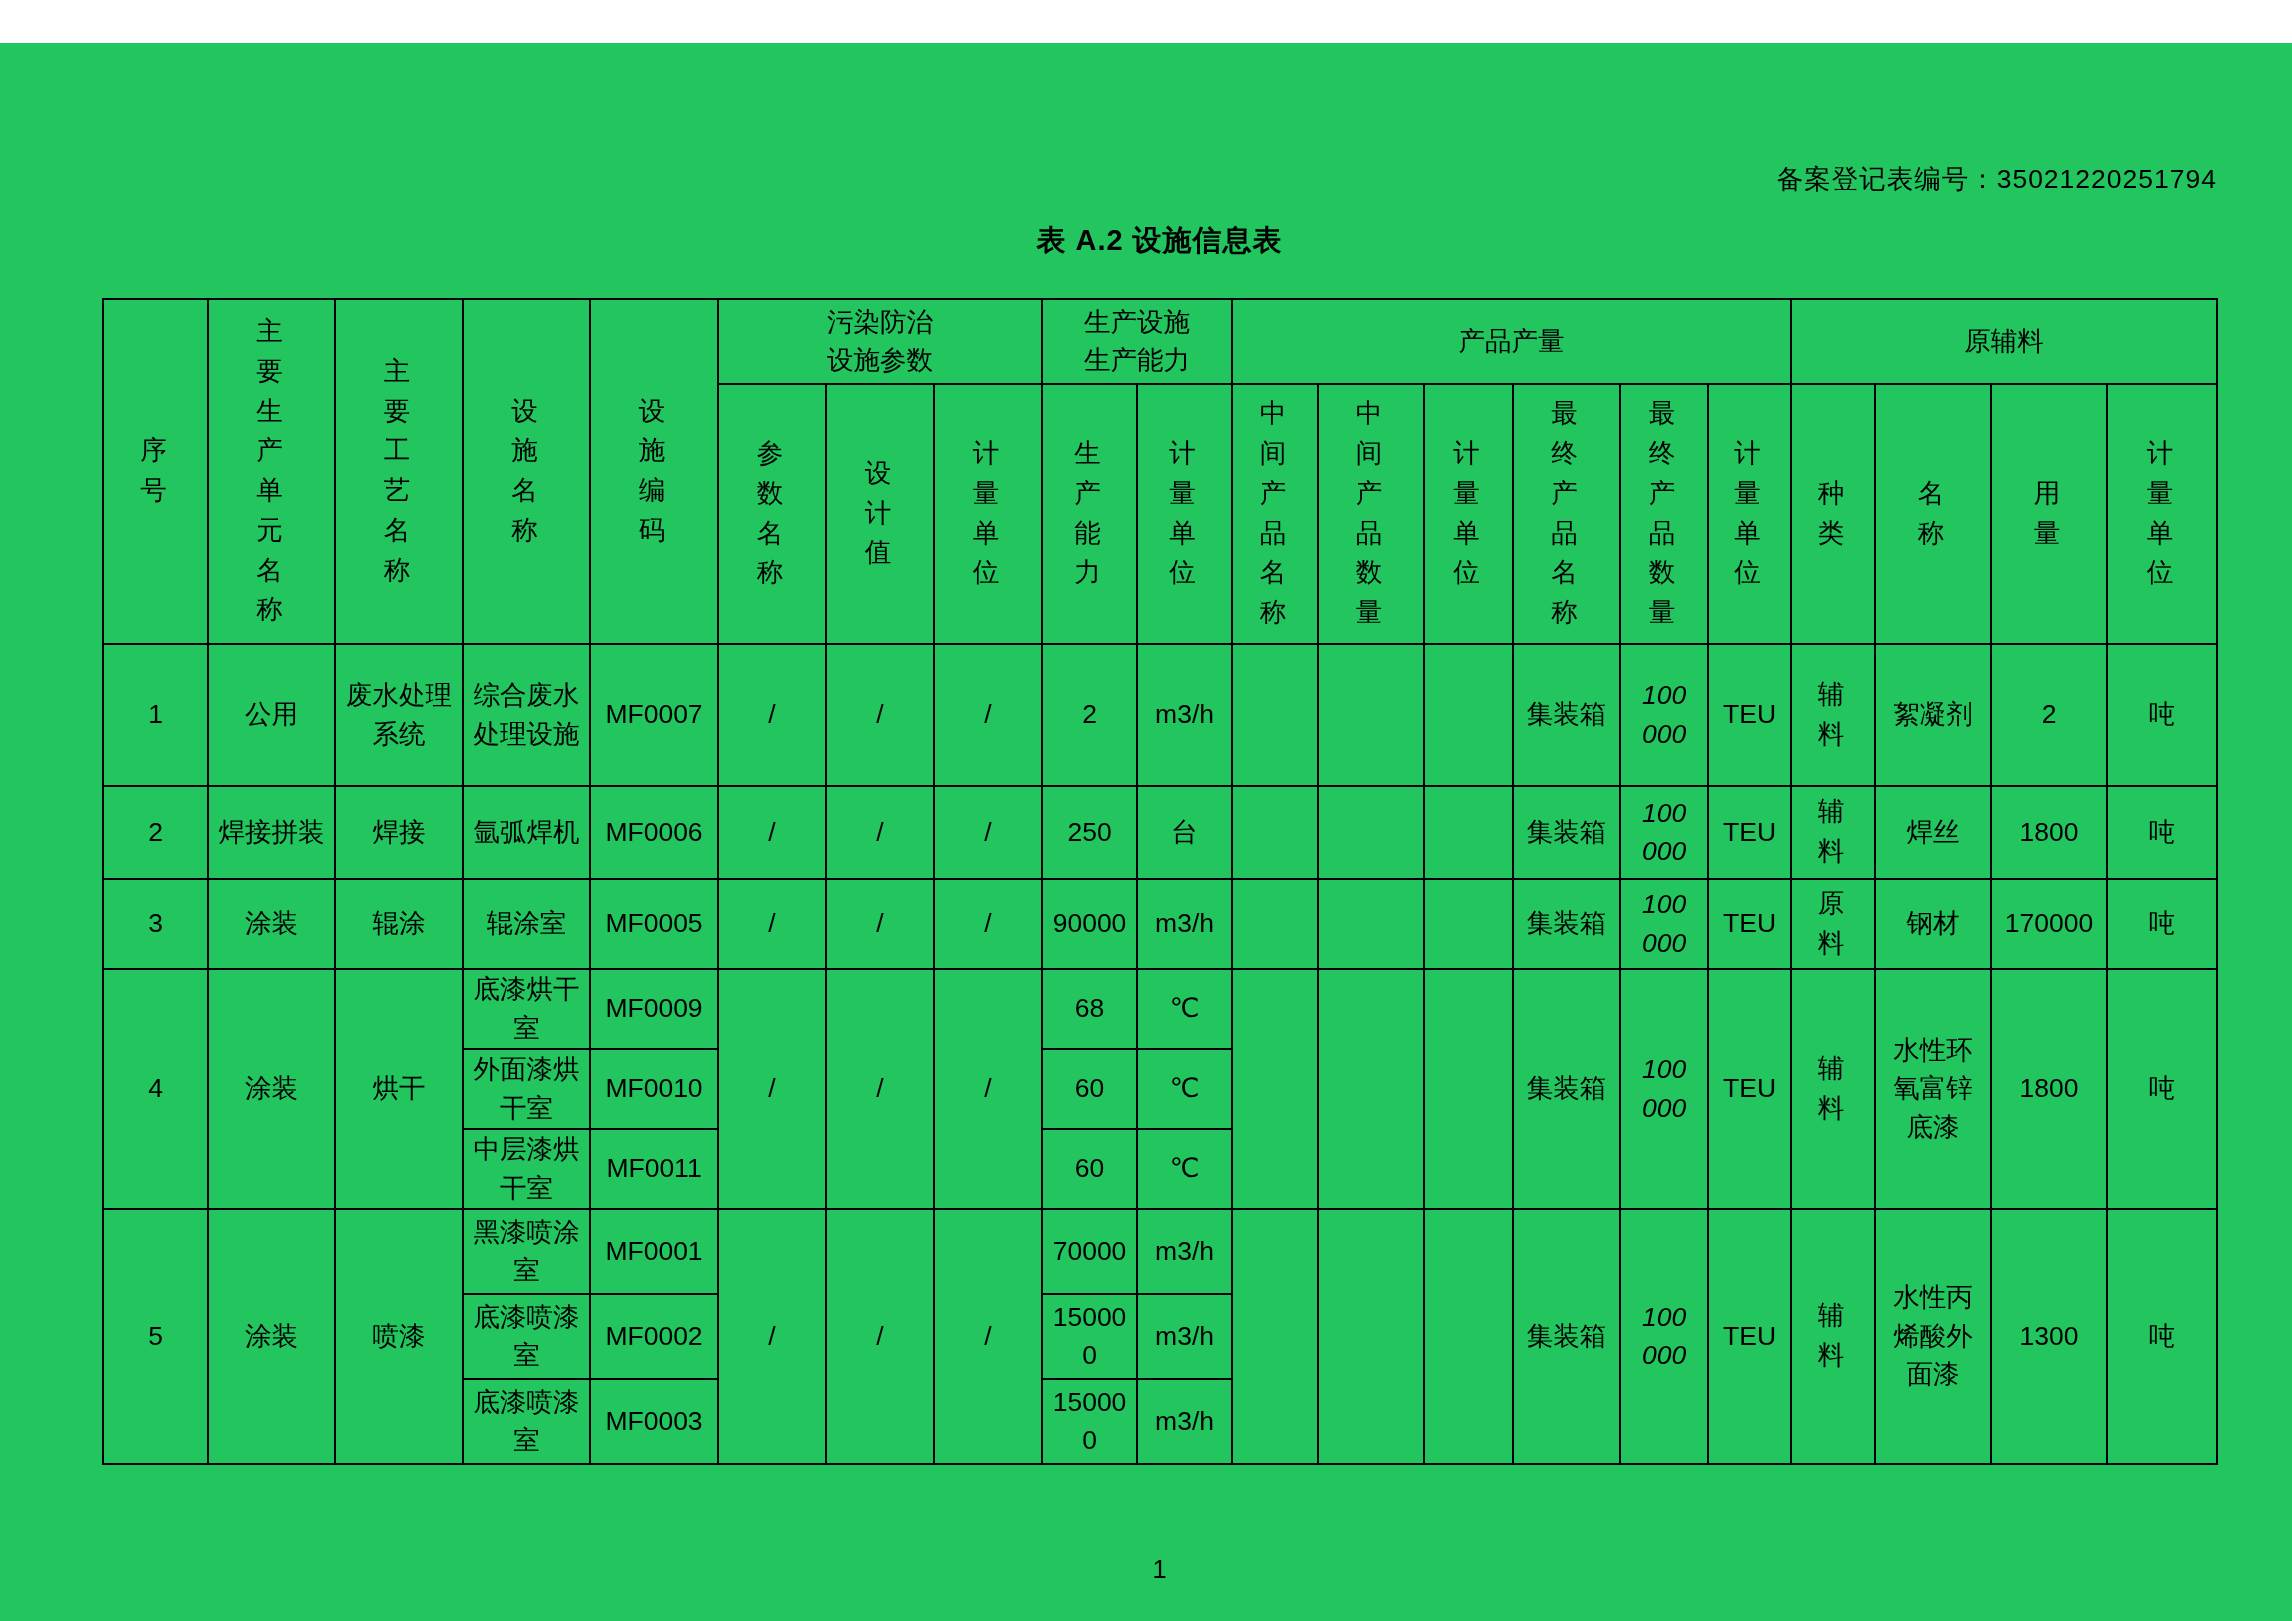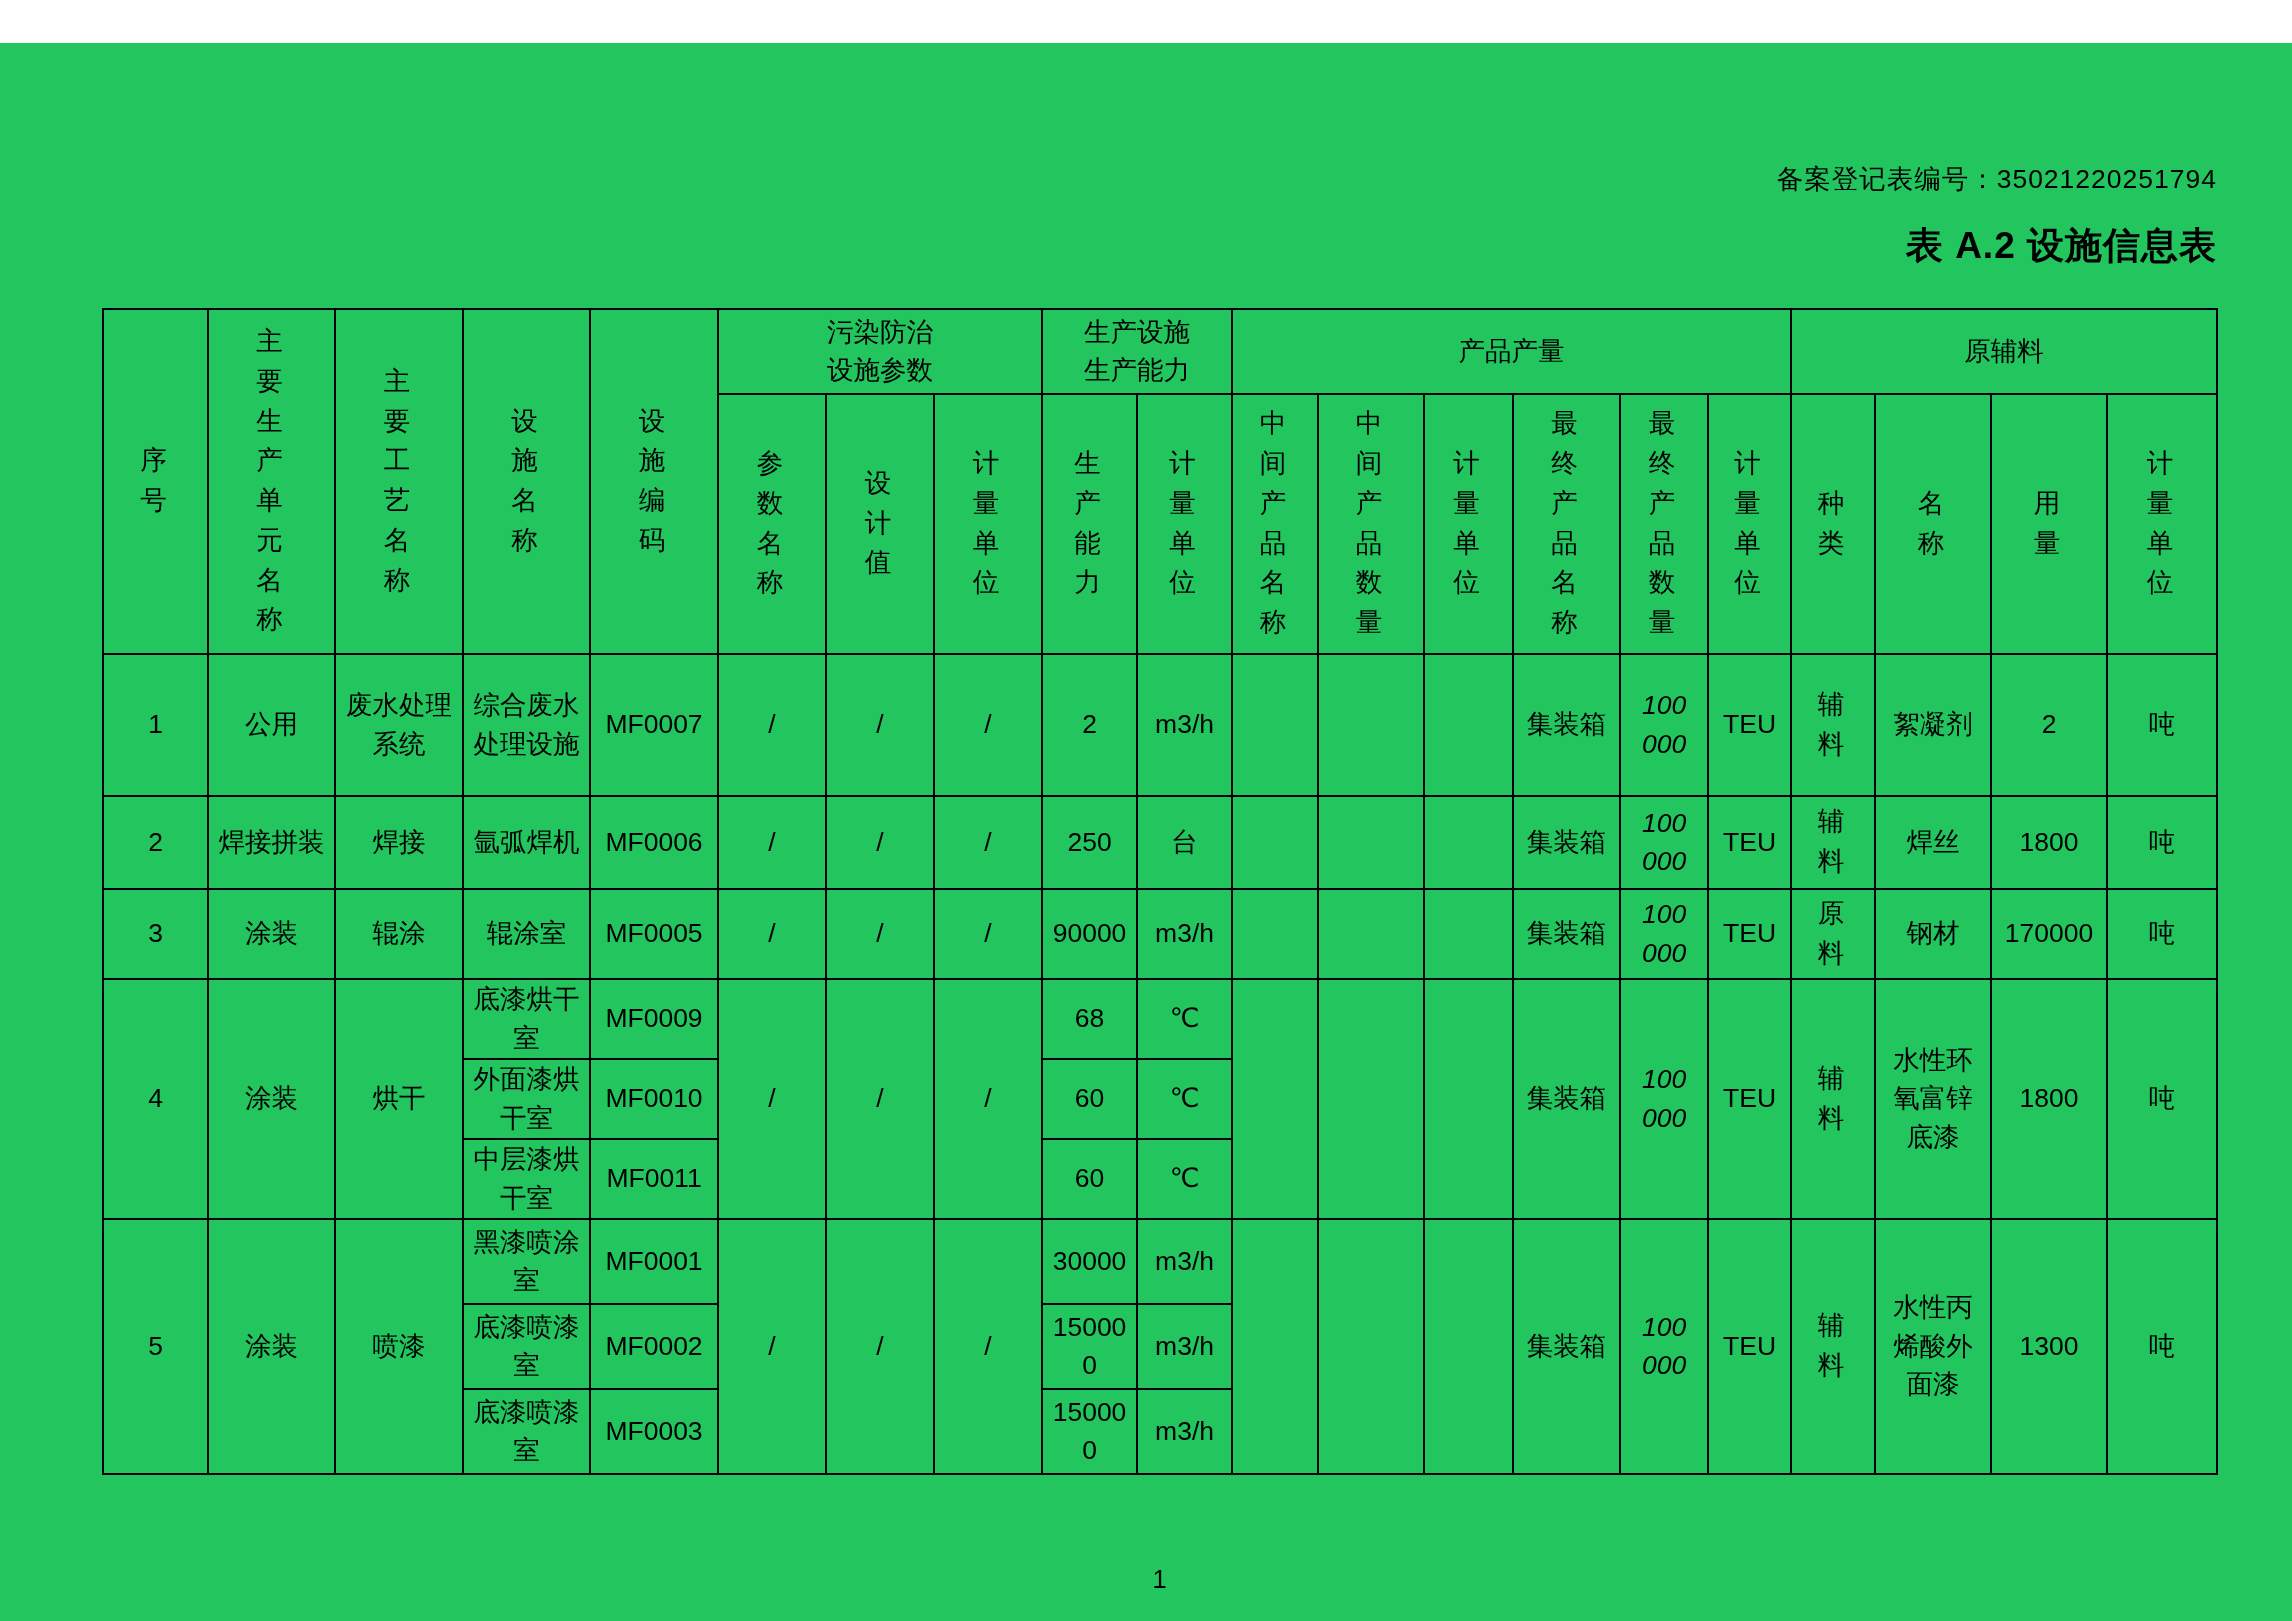--- a/index.html
+++ b/index.html
@@ -24,22 +24,22 @@
     width: 2115px;
   }
   .reg-line {
     margin-top: 118px;
     text-align: right;
     font-size: 26.5px;
     letter-spacing: 1px;
   }
   .doc-title {
     margin-top: 23.5px;
-    text-align: right;
-    font-size: 37px;
+    text-align: center;
+    font-size: 29px;
     font-weight: bold;
     letter-spacing: 1px;
   }
   table.tbl {
     margin-top: 37px;
     border-collapse: collapse;
     table-layout: fixed;
     width: 2115px;
     border: 2.9px solid #000;
     font-size: 26.5px;
@@ -256,21 +256,21 @@
 
       <tr style="height:85px">
         <td rowspan="3">5</td>
         <td rowspan="3" class="c-left">涂装</td>
         <td rowspan="3" class="c-left">喷漆</td>
         <td class="c-fname">黑漆喷涂室</td>
         <td class="c-code">MF0001</td>
         <td rowspan="3">/</td>
         <td rowspan="3">/</td>
         <td rowspan="3">/</td>
-        <td class="c-cap">30000</td>
+        <td class="c-cap">70000</td>
         <td class="c-capu">m3/h</td>
         <td rowspan="3"></td>
         <td rowspan="3"></td>
         <td rowspan="3"></td>
         <td rowspan="3" class="c-fname">集装箱</td>
         <td rowspan="3" class="c-fqty">100 000</td>
         <td rowspan="3">TEU</td>
         <td rowspan="3"><span class="vt">辅料</span></td>
         <td rowspan="3" class="c-matname">水性丙烯酸外面漆</td>
         <td rowspan="3" class="c-amt">1300</td>

